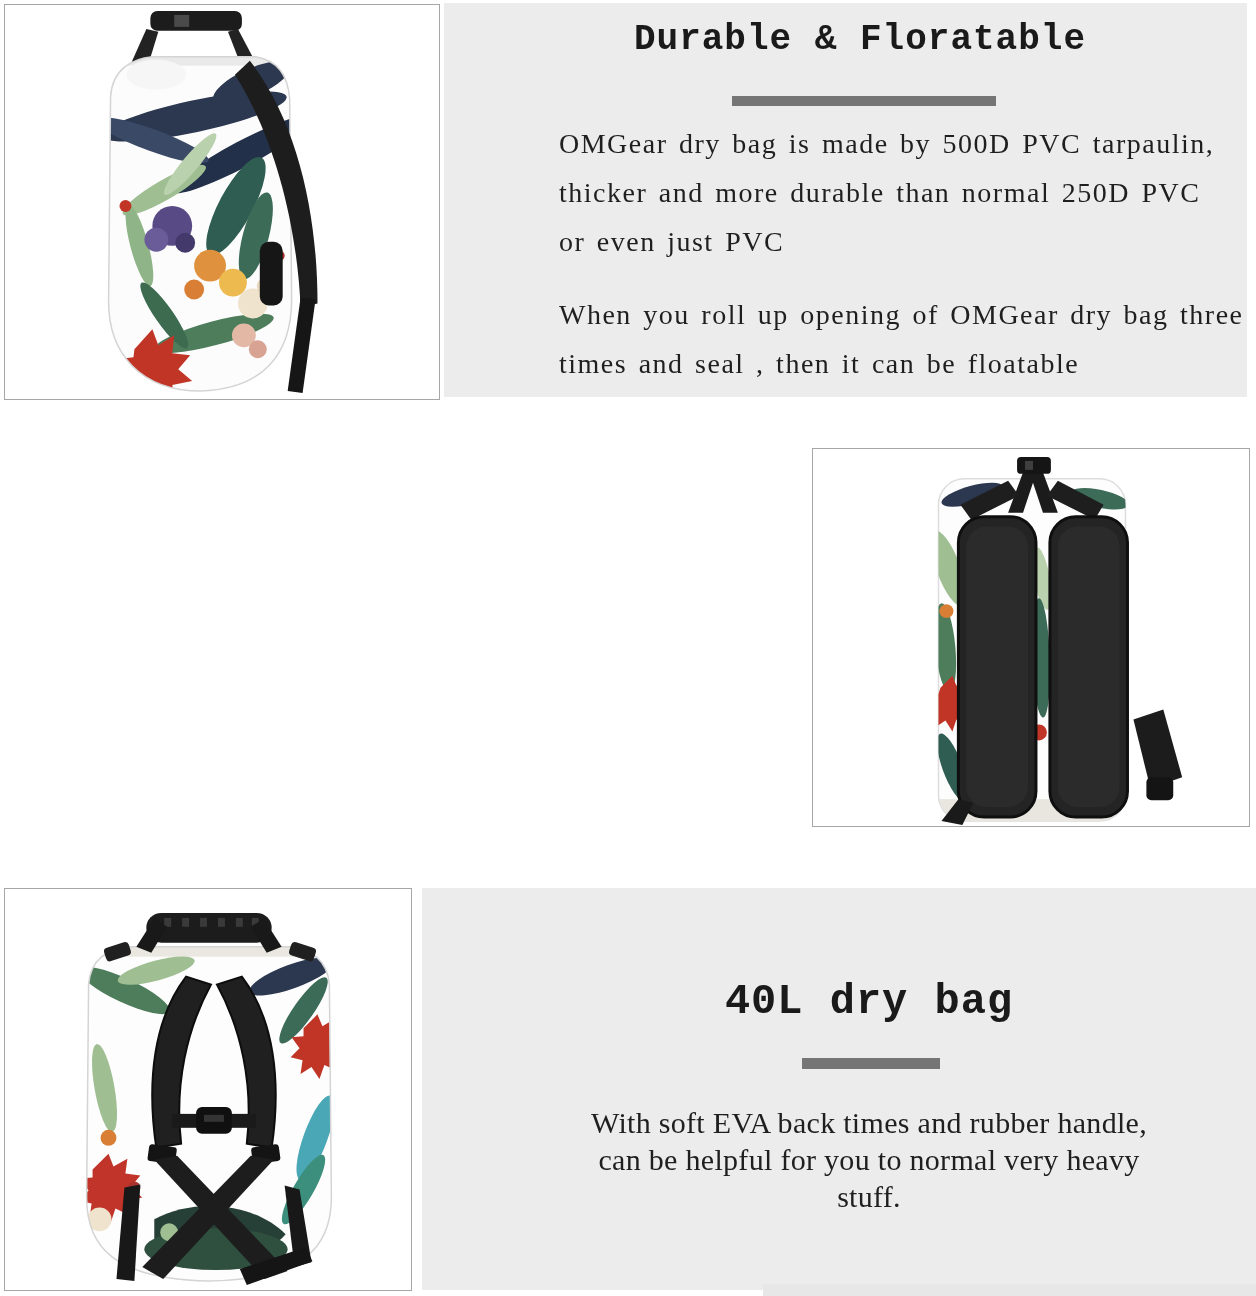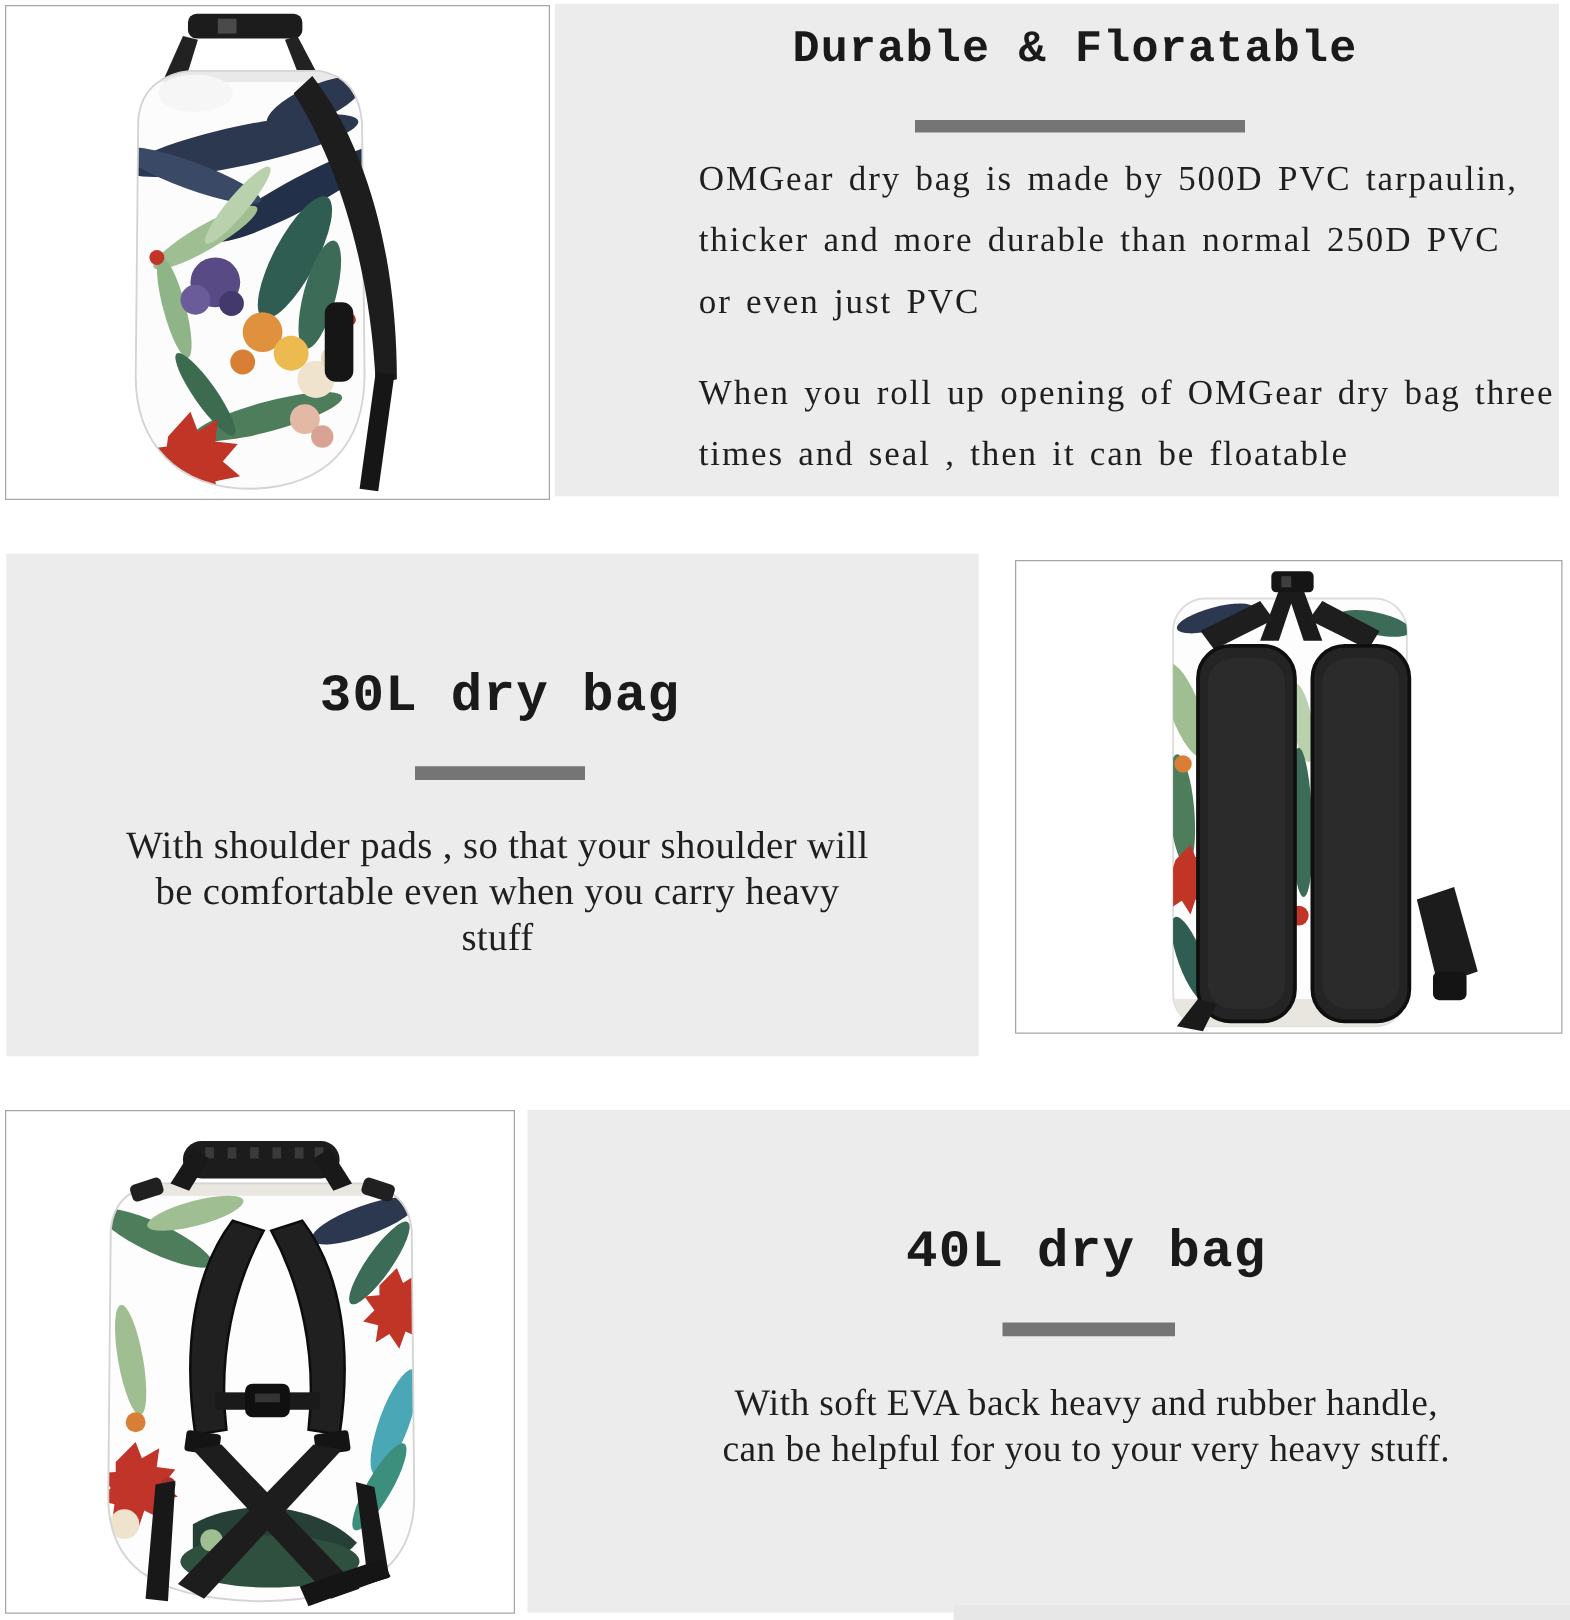--- a/index.html
+++ b/index.html
@@ -91,28 +91,20 @@
       <div>OMGear dry bag is made by 500D PVC tarpaulin,</div>
       <div>thicker and more durable than normal 250D PVC</div>
       <div>or even just PVC</div>
     </div>
     <div class="body-text p-top" style="left:115px;top:287px;width:700px;">
       <div>When you roll up opening of OMGear dry bag three</div>
       <div>times and seal , then it can be floatable</div>
     </div>
   </div>
 
-  <div class="panel" style="left:5px;top:443px;width:778px;height:402px;">
-    <h2 class="heading h-mid" style="position:absolute;margin:0;left:145px;top:91px;width:500px;">30L dry bag</h2>
-    <div class="divider" style="left:327px;top:170px;width:136px;height:11px;"></div>
-    <div class="body-text p-mid" style="left:93px;top:214px;width:600px;">
-      <div>With shoulder pads , so that your shoulder will</div>
-      <div>be comfortable even when you carry heavy stuff</div>
-    </div>
-  </div>
 
   <div class="photo-frame" style="left:812px;top:448px;width:438px;height:379px;">
     <svg viewBox="0 0 438 379" aria-hidden="true">
       <defs>
         <clipPath id="b2clip">
             <rect x="126" y="30" width="188" height="344" rx="26"></rect>
           </clipPath>
       </defs>
       <rect x="126" y="30" width="188" height="344" rx="26" fill="#fdfdfd" stroke="#dddddd" stroke-width="1.5"></rect>
       <g clip-path="url(#b2clip)">
@@ -209,20 +201,20 @@
       <path d="M120,300 L136,297 L130,394 L112,392 Z" fill="#181818"></path>
       <path d="M296,302 L281,298 L291,380 L308,375 Z" fill="#181818"></path>
       <path d="M236,382 L302,360 L309,374 L243,398 Z" fill="#151515"></path>
     </svg>
   </div>
 
   <div class="panel" style="left:422px;top:888px;width:960px;height:402px;">
     <h2 class="heading h-bot" style="position:absolute;margin:0;left:147px;top:91px;width:600px;">40L dry bag</h2>
     <div class="divider" style="left:380px;top:170px;width:138px;height:11px;"></div>
     <div class="body-text p-bot" style="left:147px;top:216px;width:600px;">
-      <div>With soft EVA back heavy and rubber handle,</div>
-      <div>can be helpful for you to your very heavy stuff.</div>
+      <div>With soft EVA back times and rubber handle,</div>
+      <div>can be helpful for you to normal very heavy stuff.</div>
     </div>
   </div>
 
   <div class="bottom-strip"></div>
 
 </div>
 
 </body></html>

